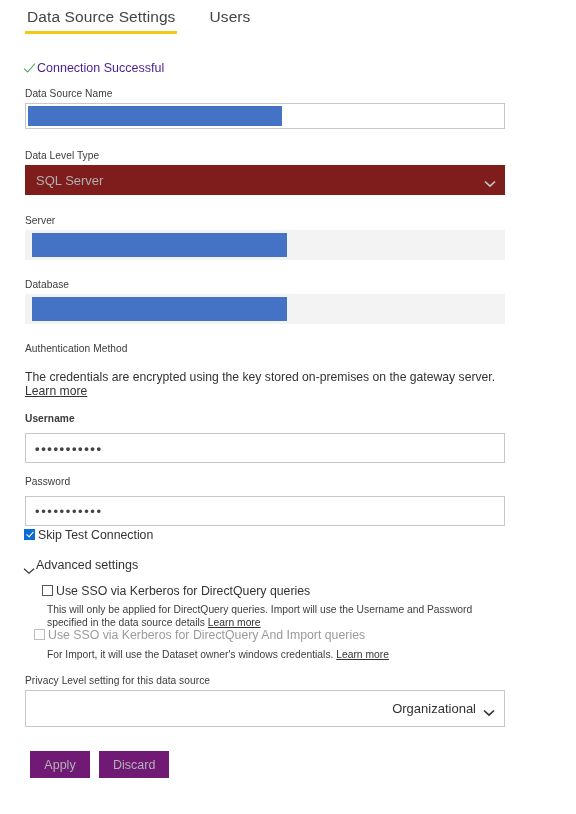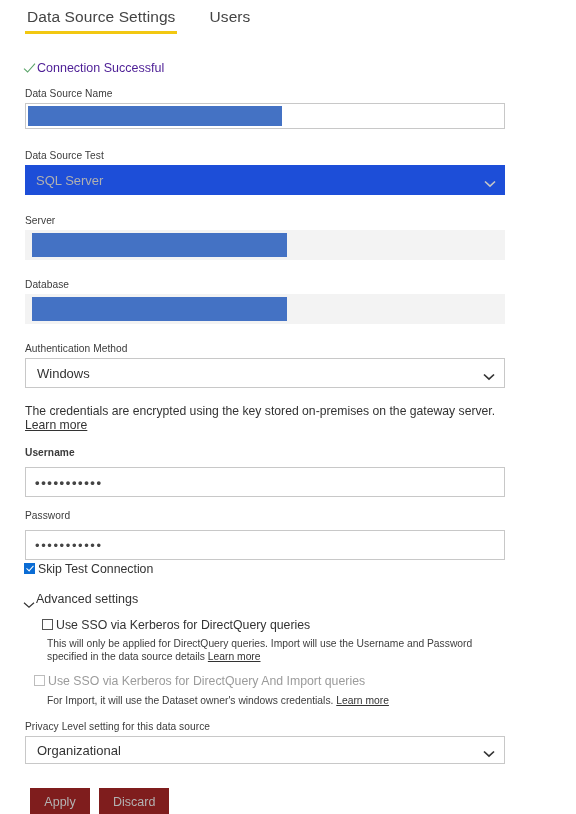--- a/index.html
+++ b/index.html
@@ -119,21 +119,21 @@
     background: #ffffff;
     display: flex;
     align-items: center;
     padding: 0 28px 0 11px;
     font-size: 13px;
     color: #333333;
     cursor: pointer;
   }
   .select.disabled {
     border: none;
-    background: #1d4ed8;
+    background: #7f1d1d;
     color: #b0b0b0;
     cursor: default;
   }
   .chev {
     position: absolute;
     right: 9px;
     top: 50%;
     transform: translateY(-50%);
     width: 12px; height: 8px;
     display: block;
@@ -183,21 +183,21 @@
     font-size: 10.3px;
     color: #3d3d3d;
     line-height: 13px;
   }
 
   
   .btnrow { display: flex; }
   .btn {
     min-width: 60px;
     height: 27px;
-    background: #7f1d1d;
+    background: #701a75;
     border: none;
     color: #b3b3b3;
     font-size: 12.5px;
     font-family: "Liberation Sans", sans-serif;
     padding: 0 14px;
     margin-right: 9px;
     cursor: default;
   }
 </style>
 </head>
@@ -228,21 +228,21 @@
   <div class="form">
 
     <div class="fieldset">
       <div class="field-label">Data Source Name</div>
       <div class="inp">
         <span class="redact"></span>
       </div>
     </div>
 
     <div class="fieldset" style="margin-top:21px;">
-      <div class="field-label">Data Source Test</div>
+      <div class="field-label">Data Level Type</div>
       <div class="select disabled">
         <span>SQL Server</span>
         <span class="chev">
           <svg viewBox="0 0 12 8" width="12" height="8">
             <path d="M1 1.5 L6 6.2 L11 1.5" fill="none" stroke="#c6c6c6" stroke-width="1.6"></path>
           </svg>
         </span>
       </div>
     </div>
 
@@ -255,28 +255,20 @@
 
     <div class="fieldset" style="margin-top:19px;">
       <div class="field-label">Database</div>
       <div class="inp disabled tall">
         <span class="redact"></span>
       </div>
     </div>
 
     <div class="fieldset" style="margin-top:19px;">
       <div class="field-label">Authentication Method</div>
-      <div class="select">
-        <span>Windows</span>
-        <span class="chev">
-          <svg viewBox="0 0 12 8" width="12" height="8">
-            <path d="M1 1.5 L6 6.2 L11 1.5" fill="none" stroke="#333333" stroke-width="1.7"></path>
-          </svg>
-        </span>
-      </div>
     </div>
 
     <div class="note" style="margin-top:16px;">
       <span>The credentials are encrypted using the key stored on-premises on the gateway server.</span>
       <span class="link">Learn more</span>
     </div>
 
     <div class="fieldset" style="margin-top:15px;font-weight:bold;">
       <div class="field-label">Username</div>
       <div class="inp tall" style="margin-top:9px;">
@@ -307,32 +299,32 @@
 
     <div class="cbrow" style="margin-top:13px; margin-left:9px;padding-left:8px;">
       <span class="cb"></span>
       <span class="cb-label">Use SSO via Kerberos for DirectQuery queries</span>
     </div>
     <div class="subnote" style="margin-top:6px; margin-left:22px; width:465px;">
       <span>This will only be applied for DirectQuery queries. Import will use the Username and Password specified in the data source details</span>
       <span class="link">Learn more</span>
     </div>
 
-    <div class="cbrow" style="margin-top:12px; margin-left:9px;">
+    <div class="cbrow" style="margin-top:0; margin-left:9px;">
       <span class="cb dim"></span>
       <span class="cb-label dim">Use SSO via Kerberos for DirectQuery And Import queries</span>
     </div>
     <div class="subnote" style="margin-top:7px; margin-left:22px;">
       <span>For Import, it will use the Dataset owner's windows credentials.</span>
       <span class="link">Learn more</span>
     </div>
 
     <div class="fieldset" style="margin-top:14px;">
       <div class="field-label">Privacy Level setting for this data source</div>
-      <div class="select" style="height:28px;">
+      <div class="select" style="height:37px;justify-content:flex-end;">
         <span>Organizational</span>
         <span class="chev">
           <svg viewBox="0 0 12 8" width="12" height="8">
             <path d="M1 1.5 L6 6.2 L11 1.5" fill="none" stroke="#333333" stroke-width="1.7"></path>
           </svg>
         </span>
       </div>
     </div>
 
     <div class="btnrow" style="margin-top:24px; margin-left:5px;">

